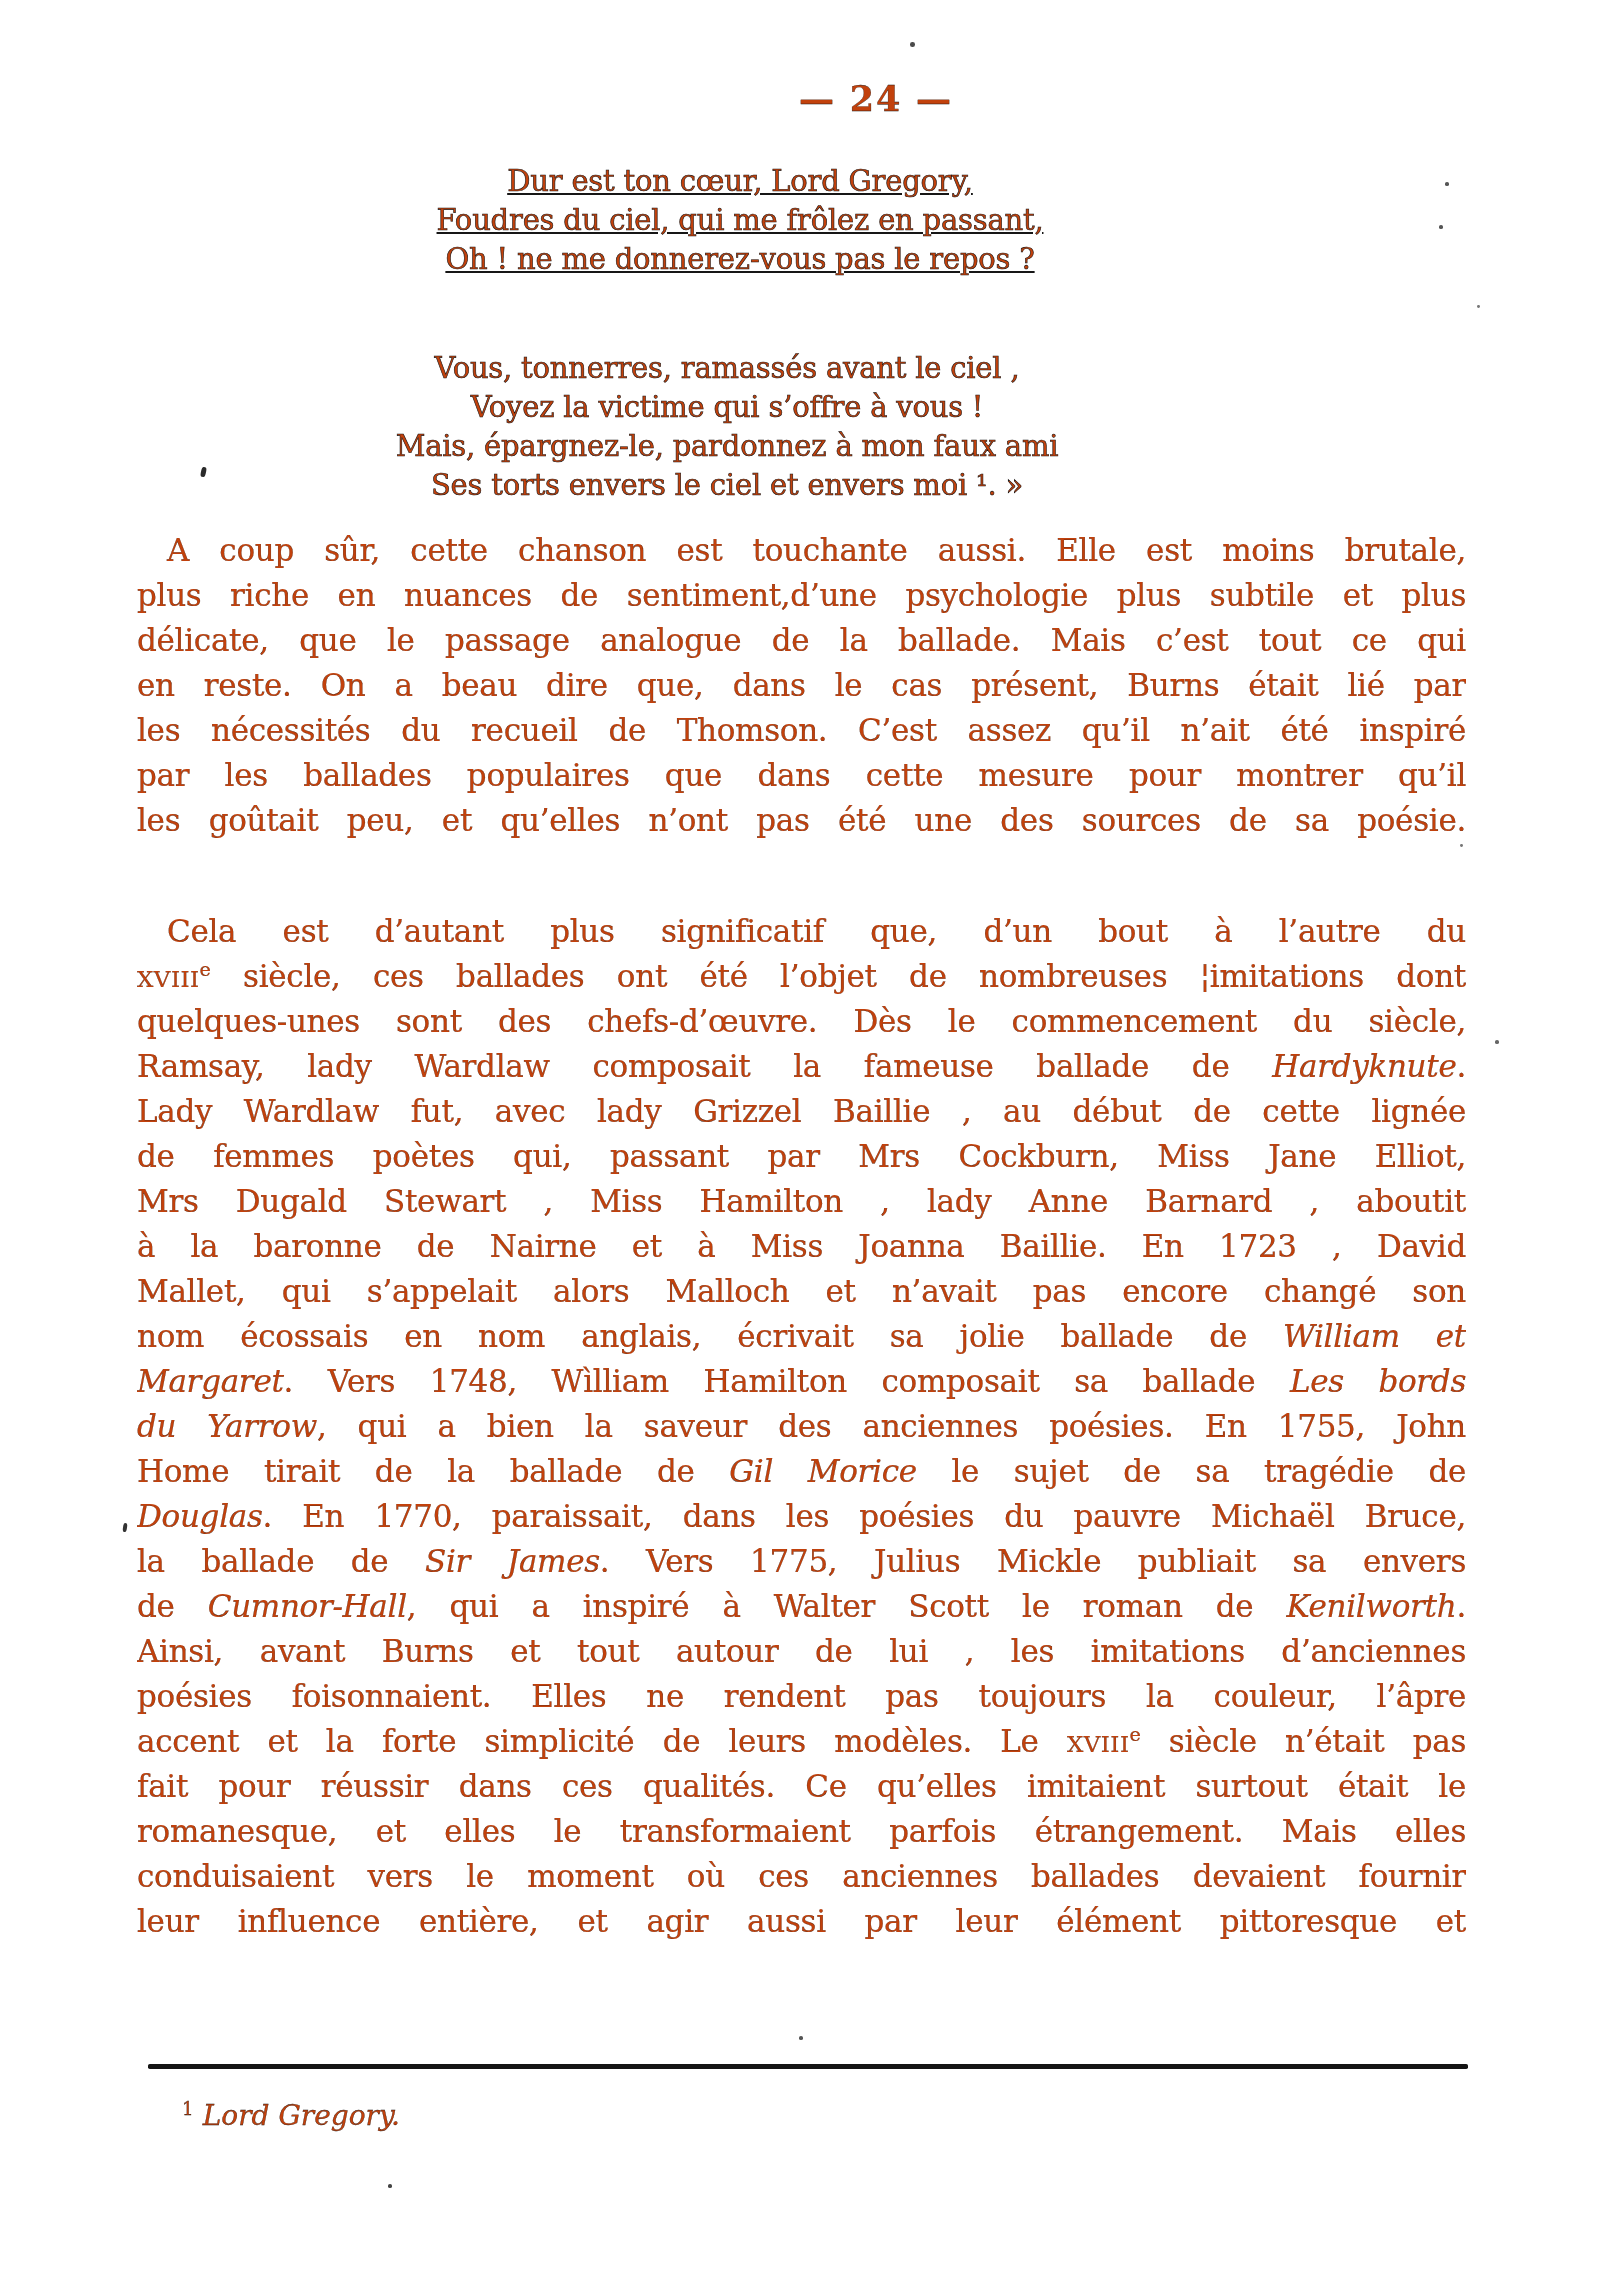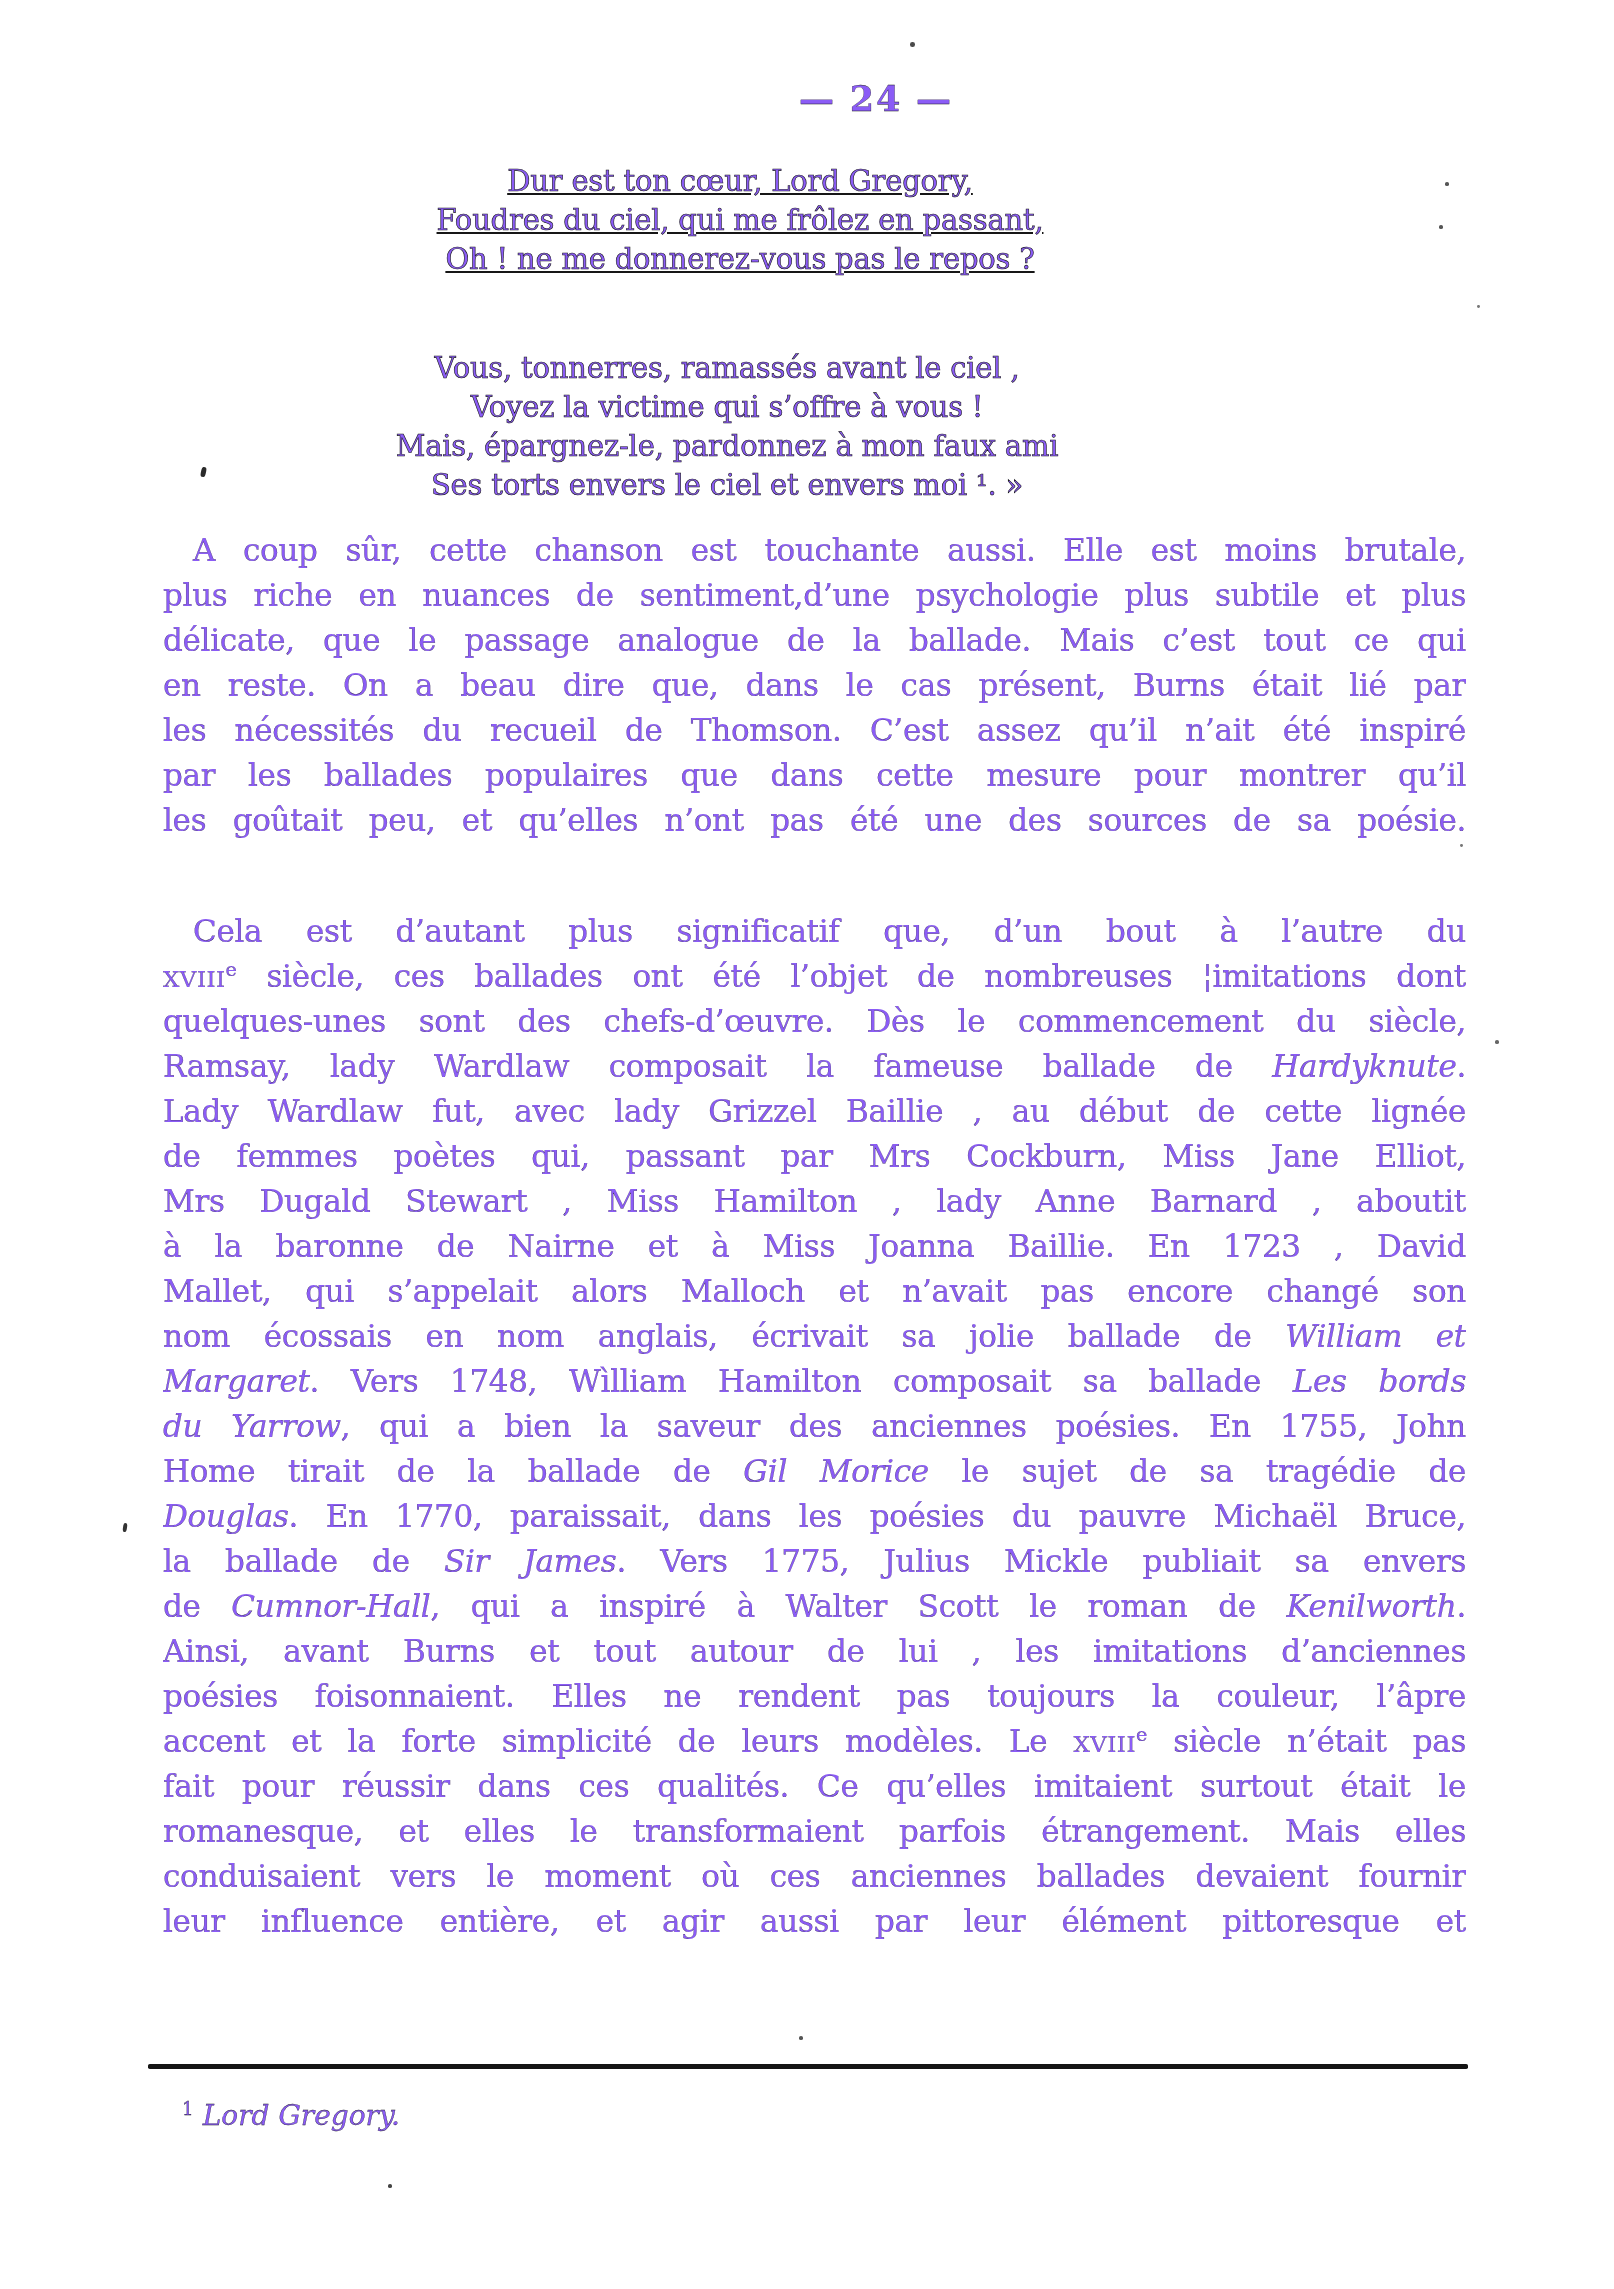--- a/index.html
+++ b/index.html
@@ -1,20 +1,20 @@
 <!DOCTYPE html>
 <html style="font-size:14.8px"><head>
 <meta charset="utf-8">
 <style>
   html,body{margin:0;padding:0;background:#ffffff;}
   .page{
     position:relative;
     width:1614px;height:2290px;
     background:#ffffff;
-    color:#8b5cf6;
+    color:#c2410c;
     font-family:"DejaVu Serif", serif;
     overflow:hidden;
   }
   .pagenum{
     position:absolute;top:78px;left:138px;right:0;
     text-align:center;
     font-size:35px;font-weight:700;letter-spacing:1.8px;
     -webkit-text-stroke:0.3px #161616;
   }
   .poem{
@@ -30,21 +30,21 @@
     position:absolute;left:137px;width:1329px;
     font-size:31px;line-height:45px;
     letter-spacing:-0.3px;
     -webkit-text-stroke:0.2px #161616;
   }
   .para1{top:528px;}
   .para2{top:909px;}
   .text-line{
     text-align:justify;
     text-align-last:justify;
-    height:45px;overflow:hidden;margin-left:26px;
+    height:45px;overflow:hidden;
   }
   .para .text-line:first-child{text-indent:30px;}
   .poem-line{height:39px;overflow:hidden;}
   .it{font-style:italic;}
   .sc{text-transform:uppercase;font-size:0.74em;letter-spacing:0.5px;}
   .sup{vertical-align:super;font-size:0.62em;line-height:0;}
   .rule{
     position:absolute;top:2064px;left:148px;width:1320px;height:4.6px;
     background:#141414;border-radius:1.8px;
   }

